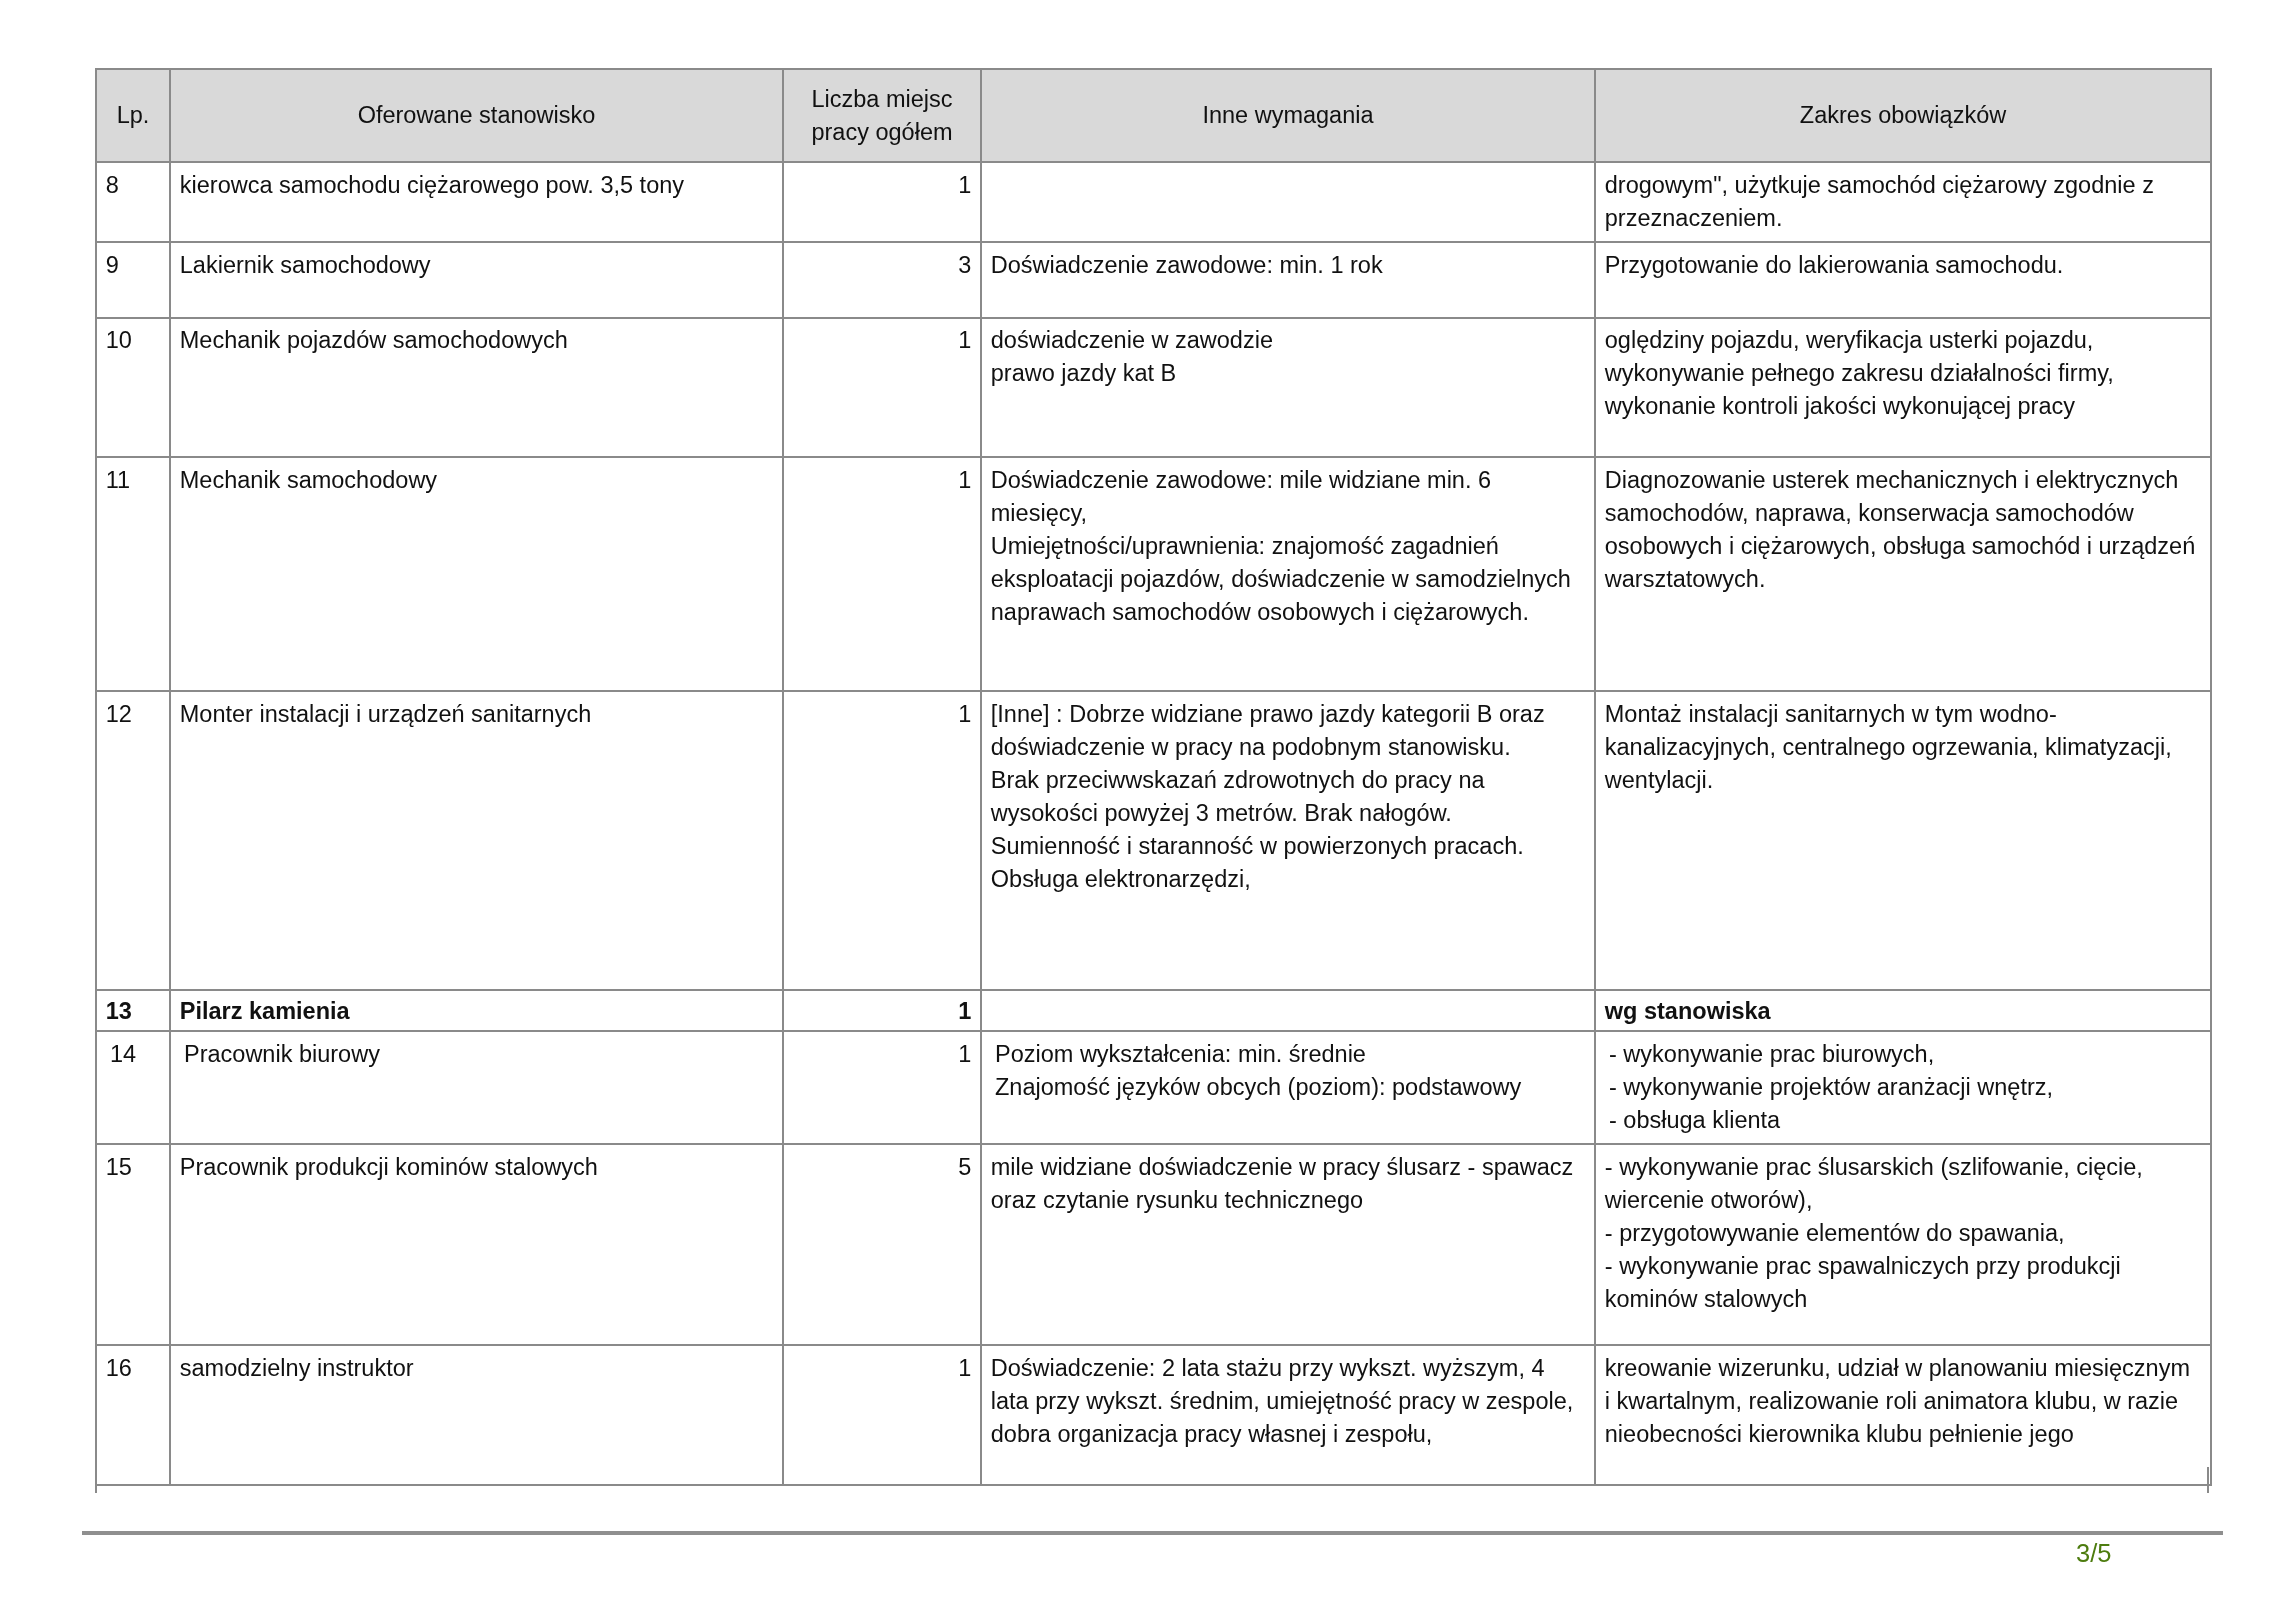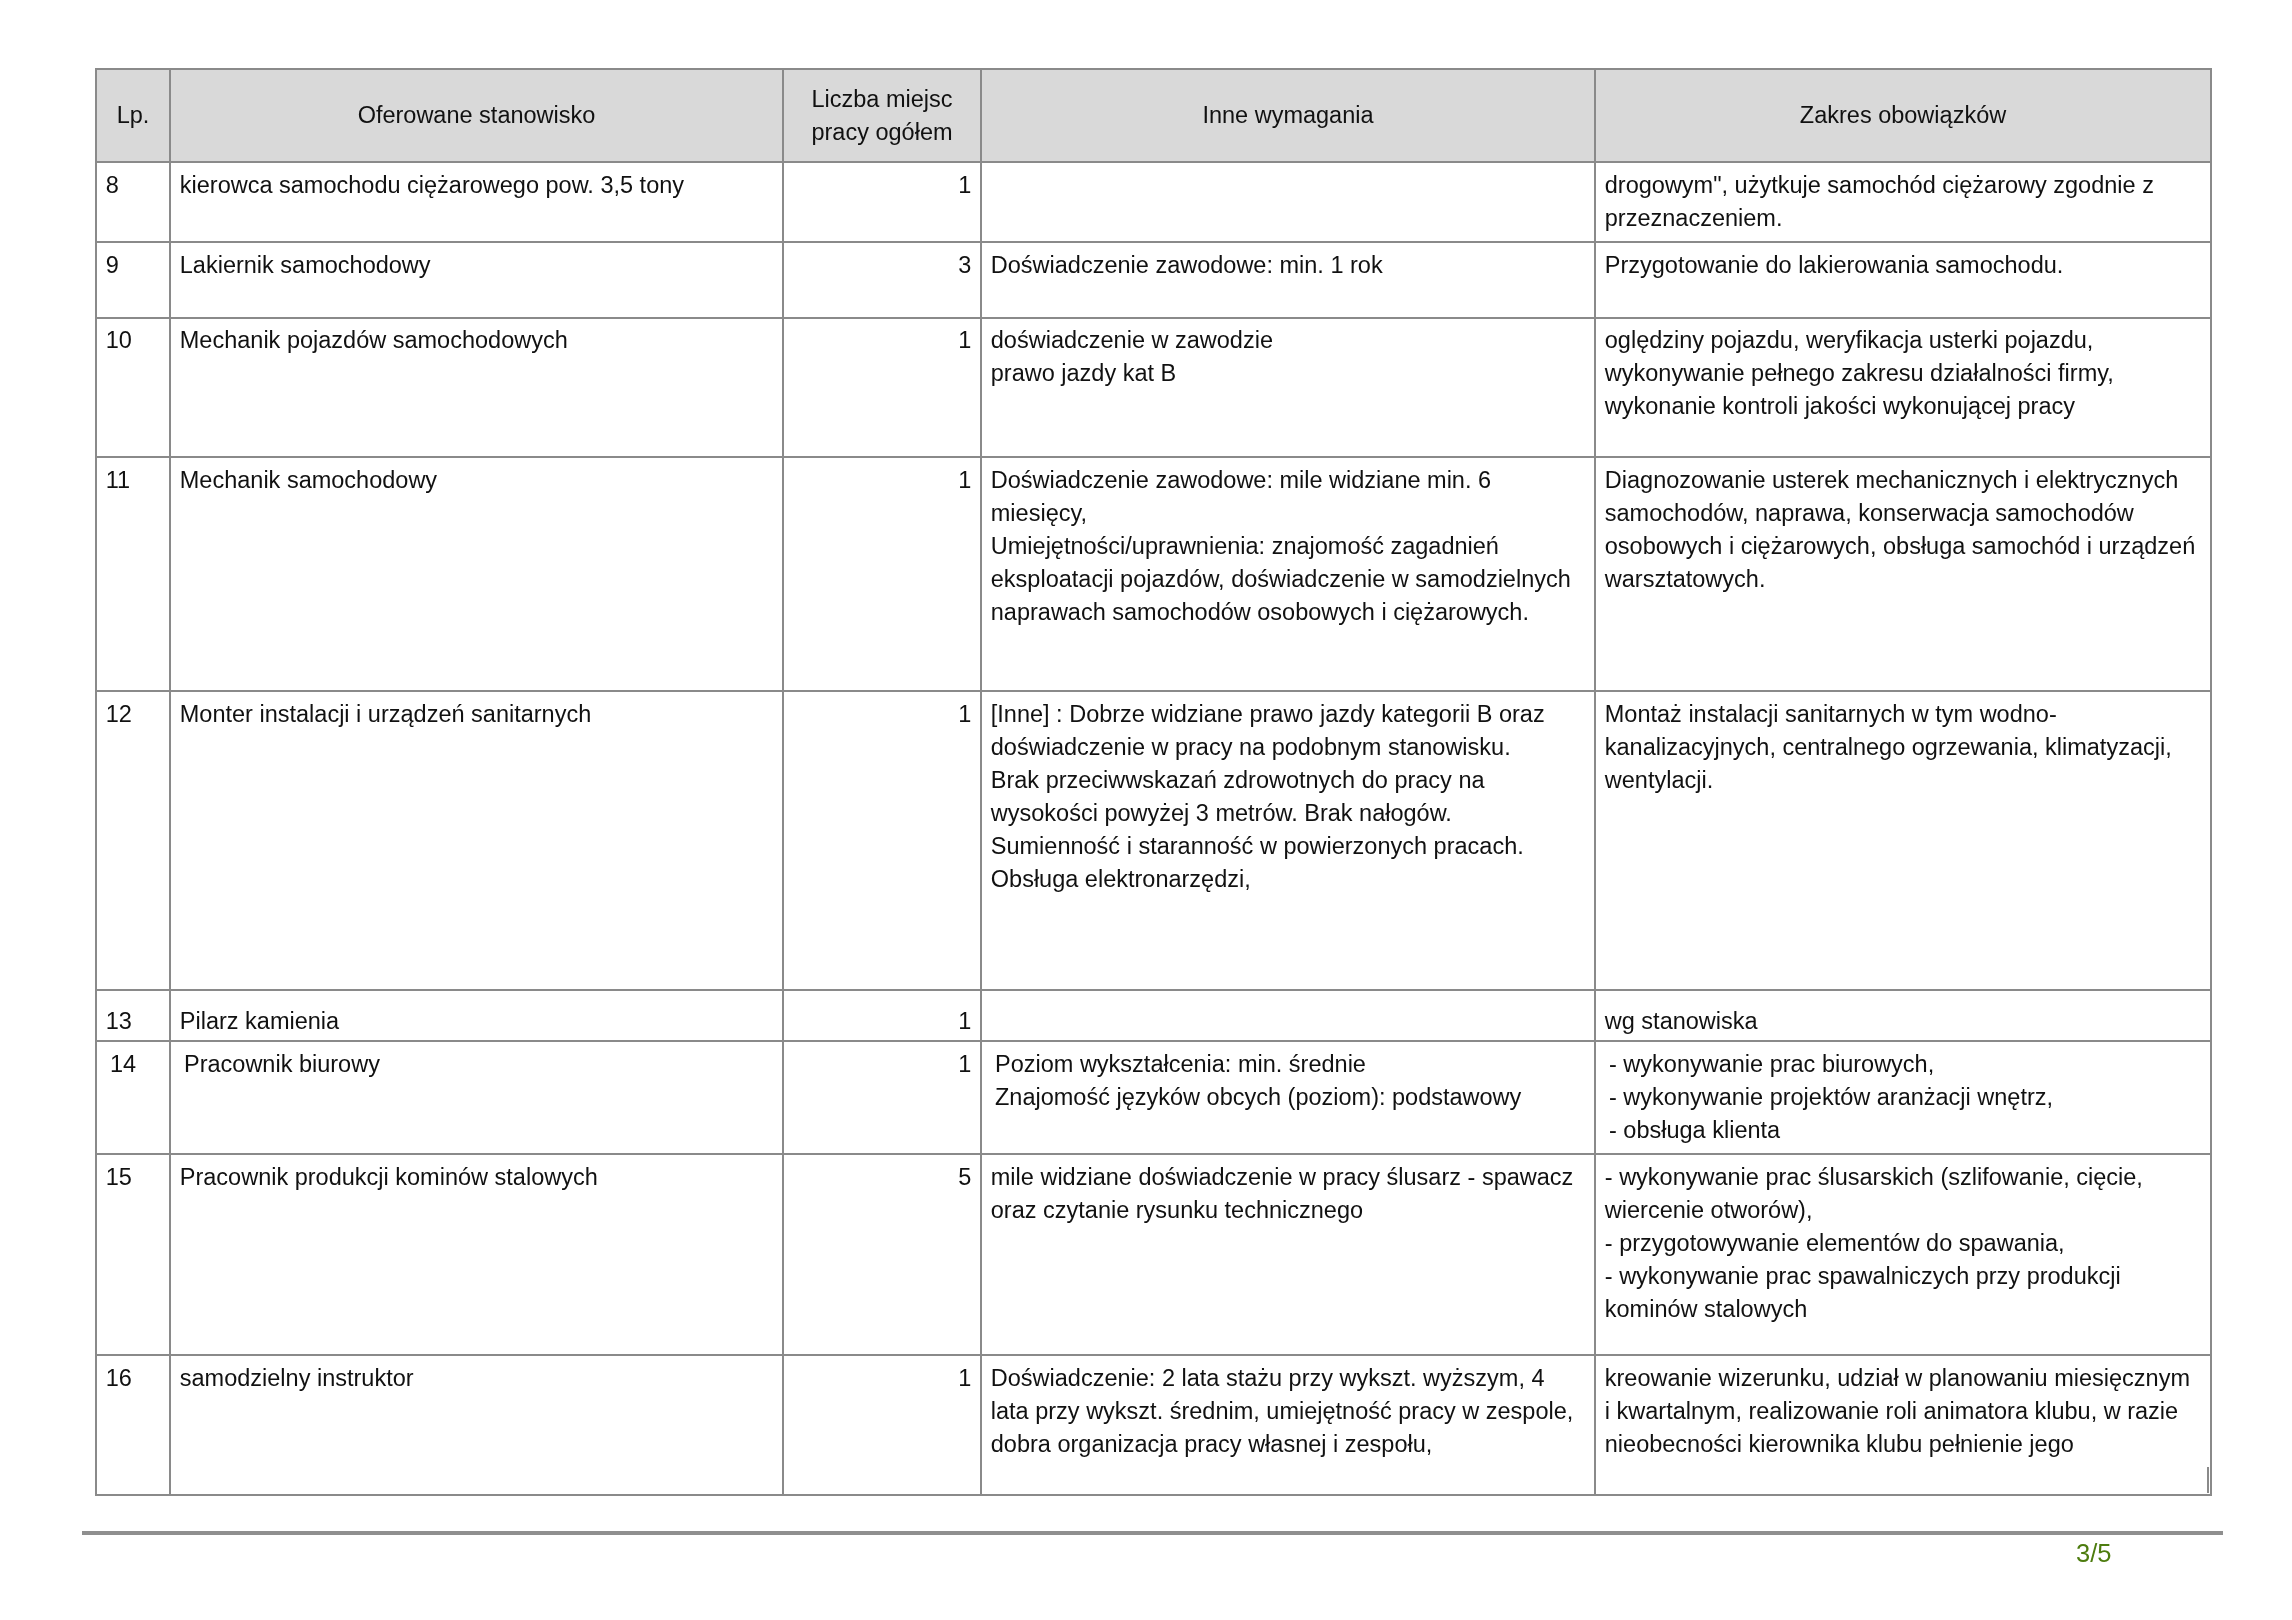--- a/index.html
+++ b/index.html
@@ -28,21 +28,21 @@
   col.c-lp { width: 74px; }
   col.c-pos { width: 613px; }
   col.c-cnt { width: 198px; }
   col.c-req { width: 614px; }
   col.c-duty { width: 616px; }
   tr.r8 td  { height: 62px; }
   tr.r9 td  { height: 62px; }
   tr.r10 td { height: 126px; }
   tr.r11 td { height: 220px; }
   tr.r12 td { height: 285px; }
-  tr.r13 td { height: 29px; padding-top: 14px; padding-bottom: 2px; }
+  tr.r13 td { height: 29px; padding-top: 4px; padding-bottom: 2px; font-weight: bold; }
   tr.r14 td { height: 91px; padding-left: 13px; }
   tr.r15 td { height: 188px; margin-top: 28px; }
   tr.r16 td { height: 126px; }
   .tail {
     position: absolute; left: 95px; top: 1467px; width: 2114px; height: 25.5px;
     border-left: 2.9px solid #8a8a8a; border-right: 2.9px solid #8a8a8a; box-sizing: border-box;
   }
   .footer-line {
     position: absolute; left: 82px; top: 1531px; width: 2141px; height: 3.9px; background: #8f8f8f;
   }

